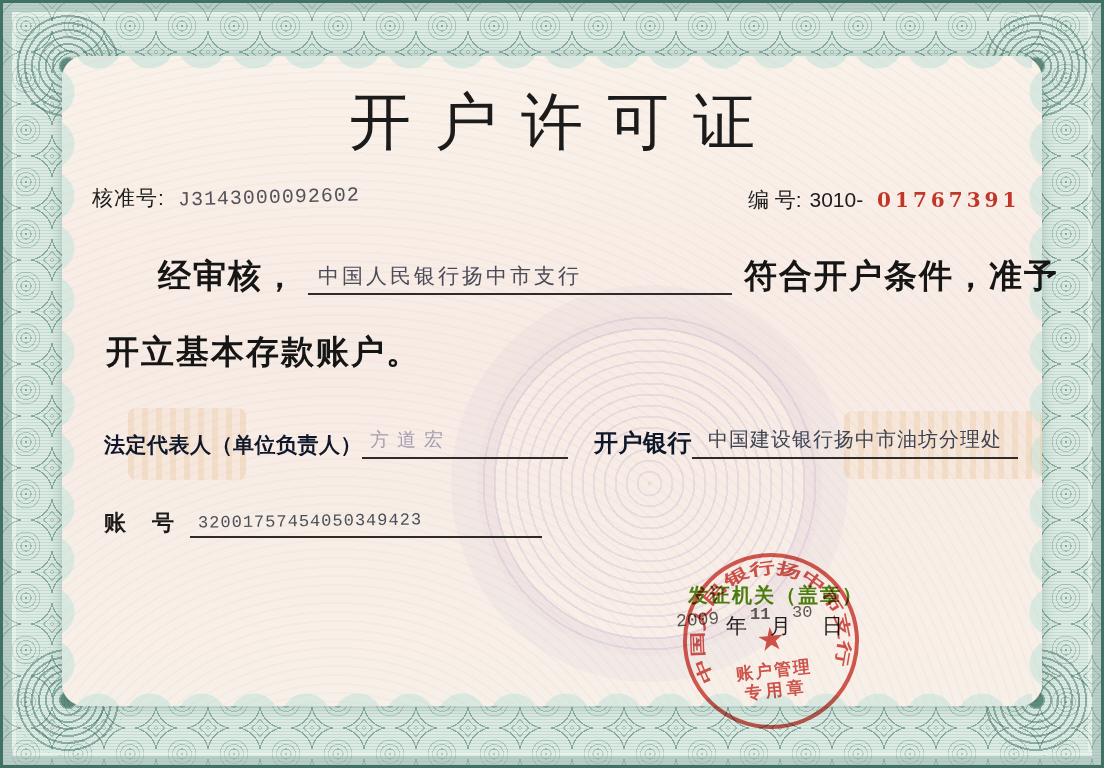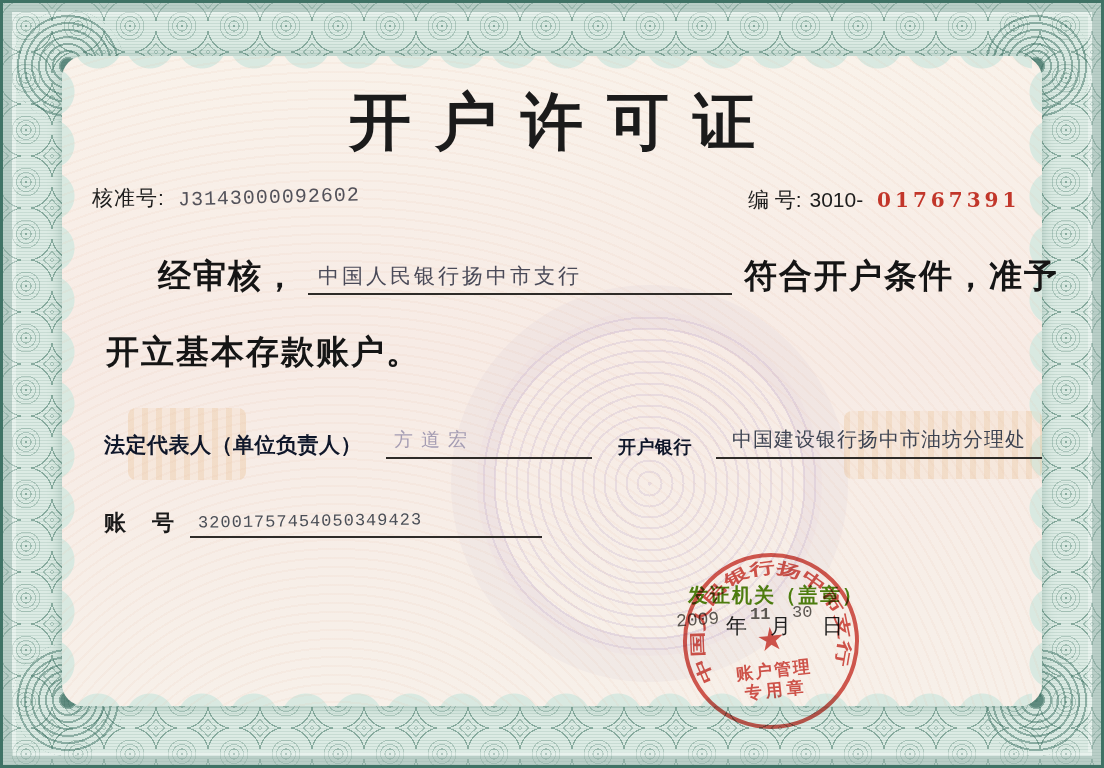--- a/index.html
+++ b/index.html
@@ -41,44 +41,44 @@
     background:repeating-radial-gradient(circle at 50% 50%, rgba(174,152,196,.20) 0 2px, rgba(0,0,0,0) 2px 11px);
     box-shadow:0 0 0 26px rgba(174,152,196,.07), inset 0 0 0 18px rgba(174,152,196,.10);}
   .wm-band{position:absolute;background:
       repeating-linear-gradient(90deg, rgba(230,182,130,.22) 0 6px, rgba(0,0,0,0) 6px 14px),
       rgba(238,200,150,.12);border-radius:8px;}
   .wm-band.right{left:782px;top:355px;width:198px;height:68px;}
   .wm-band.left{left:66px;top:352px;width:118px;height:72px;}
 
   
   .title{position:absolute;left:0;right:0;top:80px;text-align:center;
-    font-family:"DejaVu Serif",serif;font-weight:700;font-size:62px;color:#1b1b1b;
+    font-family:"DejaVu Serif",serif;font-weight:400;font-size:62px;color:#1b1b1b;
     letter-spacing:24px;padding-left:24px;z-index:3;}
   .lbl{color:#1c1c1c;}
   .typed{font-family:"Liberation Mono",monospace;color:#53525a;}
 
   .approval{position:absolute;left:92px;top:184px;font-size:21px;letter-spacing:1px;z-index:3;}
   .approval .typed{display:inline-block;font-size:20px;margin-left:6px;transform:rotate(-1.6deg) translateY(-2px);letter-spacing:1px;}
 
   .serial{position:absolute;left:748px;top:186px;font-size:21px;z-index:3;}
   .serial .prefix{margin-left:2px;}
   .serial-red{font-family:"DejaVu Serif",serif;font-weight:600;font-size:20px;color:#c2362a;letter-spacing:4px;margin-left:8px;}
 
   .row{position:absolute;display:flex;align-items:flex-end;z-index:3;}
   .big{font-size:33px;font-weight:700;color:#151515;letter-spacing:2px;line-height:1.15;}
-  .blank{display:inline-block;border-bottom:2px solid #2e2b28;box-sizing:border-box;margin-left:24px;}
+  .blank{display:inline-block;border-bottom:2px solid #2e2b28;box-sizing:border-box;}
   .row1{left:158px;top:257px;}
   .row1 .blank{width:424px;padding:0 4px 3px 10px;margin:0 12px 0 10px;}
   .row1 .blank .val{font-size:21px;color:#4a4a58;letter-spacing:3px;}
   .row2{position:absolute;left:106px;top:333px;z-index:3;}
   .row3{left:104px;top:426px;}
   .row3 .flabel{font-size:21px;font-weight:700;color:#0f172a;letter-spacing:0.5px;}
   .row3 .blank.name{width:206px;padding:0 4px 4px 8px;margin-right:26px;}
   .row3 .blank.name .val{font-size:19px;color:#a59db3;letter-spacing:8px;}
-  .row3 .flabel.bank{font-size:18px;}
+  .row3 .flabel.bank{font-size:24px;}
   .row3 .blank.bank{width:326px;padding:0 2px 4px 2px;text-align:center;}
   .row3 .blank.bank .val{font-size:20px;color:#3e4452;letter-spacing:1px;white-space:nowrap;}
   .row4{left:104px;top:508px;}
   .row4 .flabel{font-size:22px;font-weight:700;color:#191919;letter-spacing:2px;}
   .row4 .blank{width:352px;padding:0 4px 5px 8px;margin-left:14px;}
   .row4 .blank .val{display:inline-block;font-family:"Liberation Mono",monospace;font-size:17px;color:#4b4f57;letter-spacing:1px;transform:rotate(-0.8deg);}
 
   .issuer{position:absolute;left:688px;top:582px;font-size:20px;font-weight:600;color:#4d7c0f;letter-spacing:2px;z-index:4;text-align:right;}
   .dateline{position:absolute;left:676px;top:602px;width:240px;height:42px;z-index:4;}
   .dateline span{position:absolute;}

